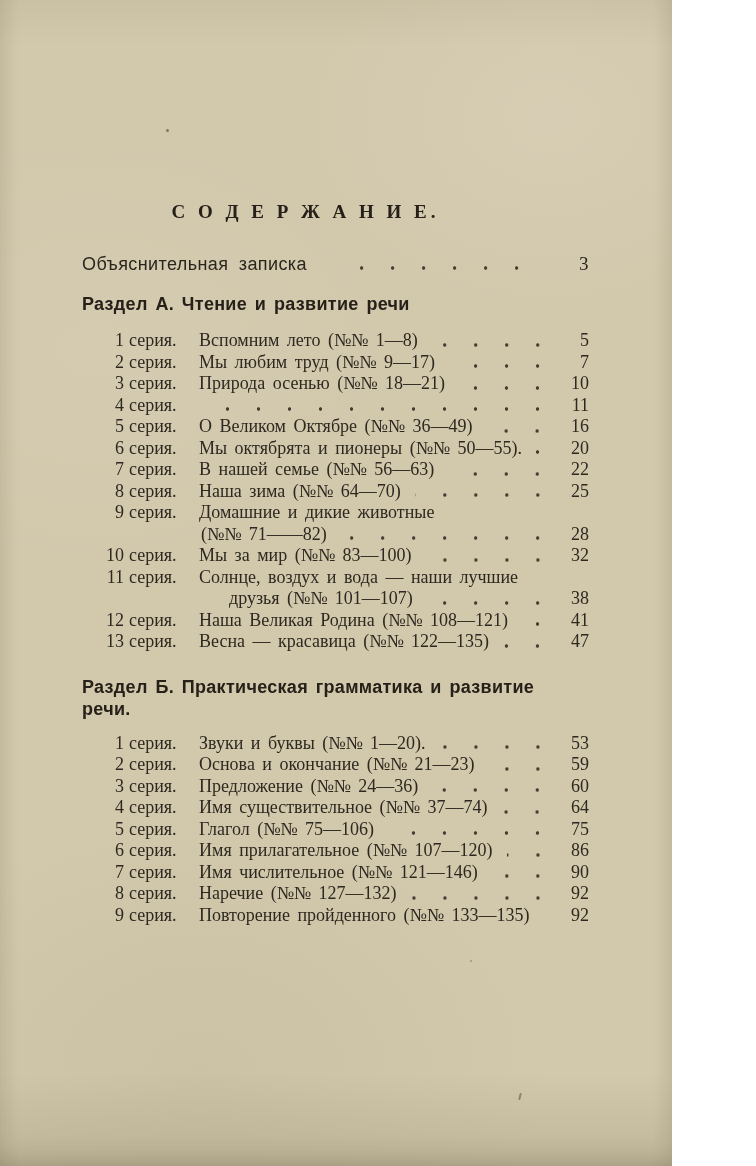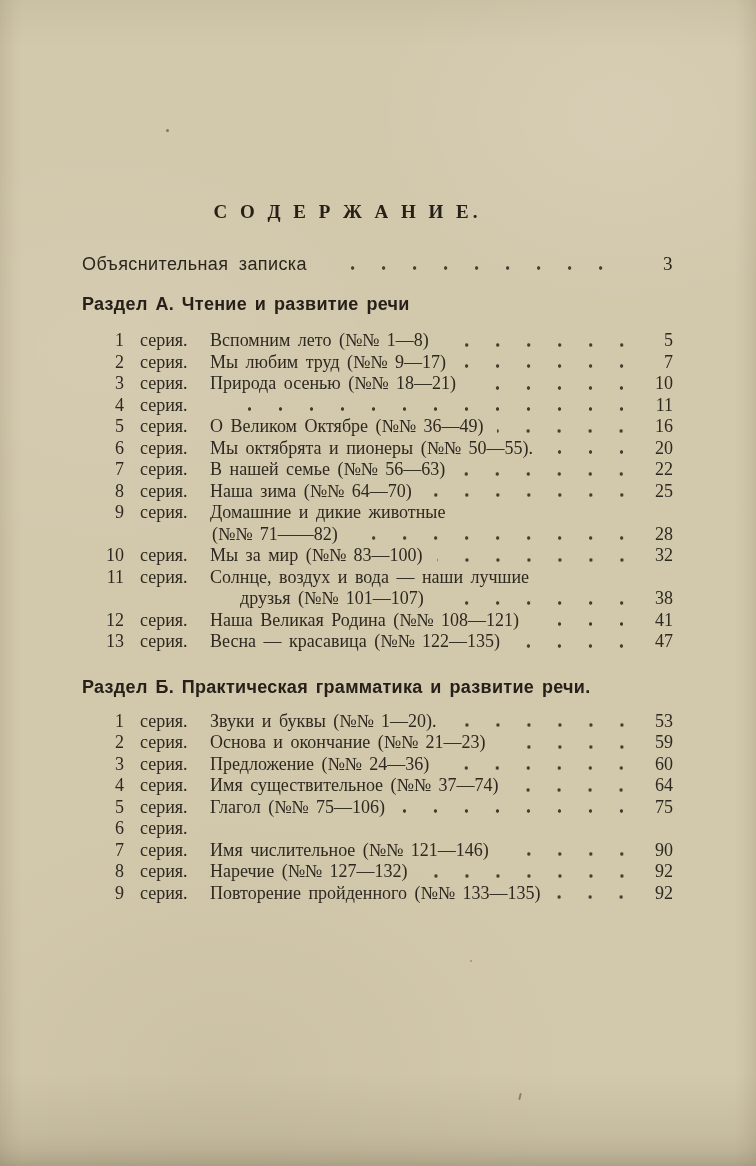--- a/index.html
+++ b/index.html
@@ -3,21 +3,21 @@
 <meta charset="utf-8">
 <style>
   html, body {
     margin: 0;
     padding: 0;
     background: #ffffff;
     font-family: "Liberation Serif", serif;
   }
   .page {
     position: relative;
-    width: 756px;
+    width: 672px;
     height: 1166px;
     overflow: hidden;
     color: #2e2920;
     background-color: #d2c8ac;
     background-image:
       radial-gradient(ellipse 420px 320px at 82% 10%, rgba(255,255,255,0.10), rgba(255,255,255,0) 62%),
       radial-gradient(ellipse 520px 380px at 14% 30%, rgba(255,255,255,0.06), rgba(255,255,255,0) 60%),
       radial-gradient(ellipse 560px 420px at 30% 92%, rgba(115,100,64,0.07), rgba(115,100,64,0) 62%),
       linear-gradient(to bottom, rgba(95,84,54,0.07), rgba(95,84,54,0) 4%, rgba(95,84,54,0) 92%, rgba(95,84,54,0.16) 100%),
       linear-gradient(to right, rgba(95,84,54,0.07), rgba(95,84,54,0) 3%, rgba(95,84,54,0) 97%, rgba(95,84,54,0.07) 100%);
@@ -73,21 +73,21 @@
     word-spacing: 3px;
   }
   .num {
     flex: none;
     width: 24px;
     text-align: right;
   }
   .series {
     flex: none;
     width: 62px;
-    margin-left: 16px;
+    margin-left: 5px;
   }
   .body {
     flex: 1 1 auto;
     margin-left: 8px;
     min-width: 0;
   }
   .line {
     display: flex;
     align-items: baseline;
   }
@@ -361,20 +361,28 @@
         <span class="t">Глагол (№№ 75—106)</span>
         <span class="leader"></span>
         <span class="pg">75</span>
       </div>
 
     </div>
   </div>
             <div class="entry">
     <span class="num">6</span>
     <span class="series">серия.</span>
+    <div class="body">
+      <div class="line">
+        <span class="t">Имя прилагательное (№№ 107—120)</span>
+        <span class="leader"></span>
+        <span class="pg">86</span>
+      </div>
+
+    </div>
   </div>
             <div class="entry">
     <span class="num">7</span>
     <span class="series">серия.</span>
     <div class="body">
       <div class="line">
         <span class="t">Имя числительное (№№ 121—146)</span>
         <span class="leader"></span>
         <span class="pg">90</span>
       </div>

